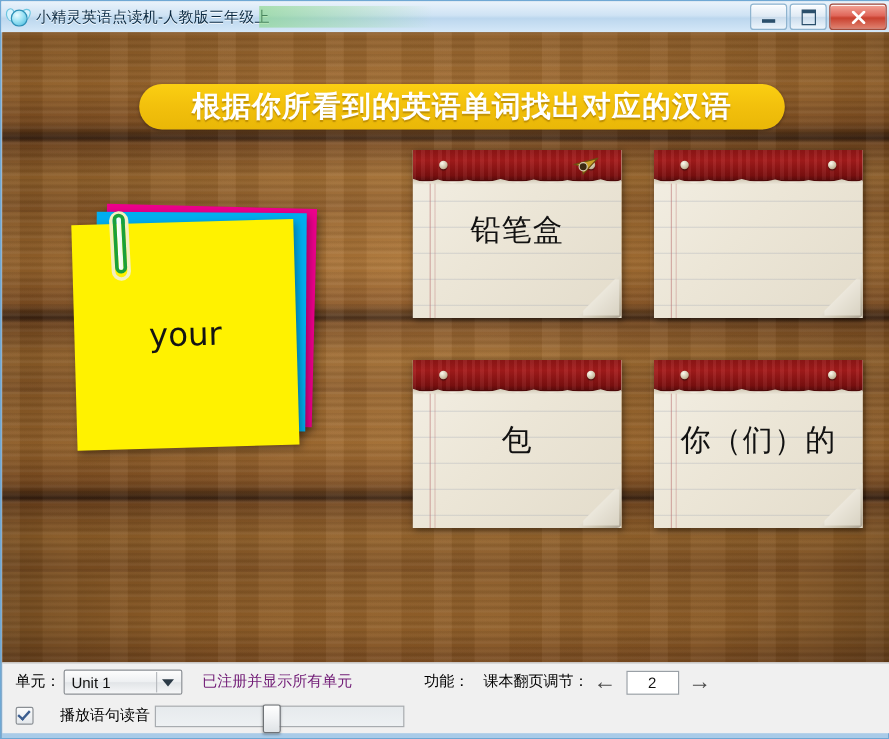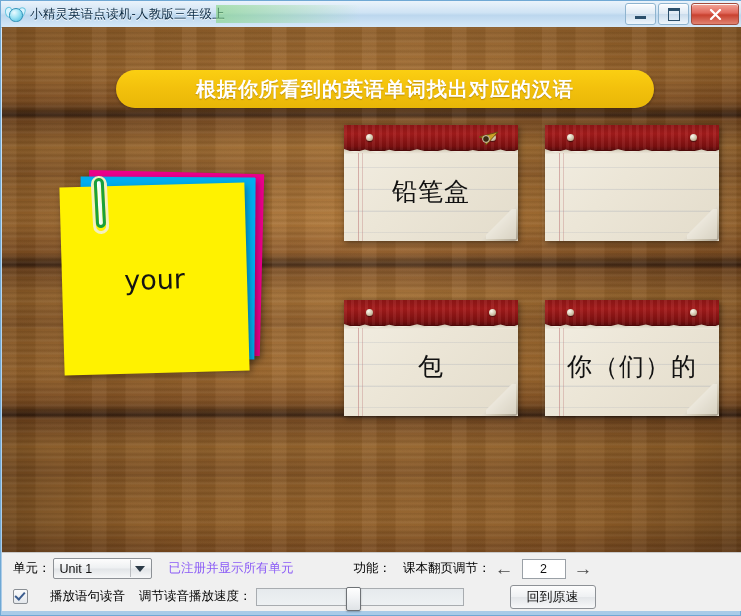--- a/index.html
+++ b/index.html
@@ -86,21 +86,21 @@
   }
 
   
   .banner{
     position:absolute;left:114px;top:43px;width:538px;height:38px;border-radius:19px;
     background:linear-gradient(180deg,#fbcf12 0%,#f2c00c 50%,#e9b707 100%);
     display:flex;align-items:center;justify-content:center;z-index:6;
     box-shadow:0 1px 3px rgba(0,0,0,.35);
   }
   .banner-text{
-    font-size:20px;color:#ffffff;font-weight:600;letter-spacing:1px;
+    font-size:24px;color:#ffffff;font-weight:600;letter-spacing:1px;
     text-shadow:0 1px 1px rgba(150,105,0,.55);white-space:nowrap;
   }
 
   
   .notes{position:absolute;left:60px;top:145px;width:215px;height:205px;z-index:5;}
   .note{position:absolute;box-shadow:2px 3px 7px rgba(0,0,0,.35);}
   .note.magenta{left:25px;top:0px;width:175px;height:182px;background:#ec008c;transform:rotate(1.4deg);}
   .note.cyan{left:18px;top:5px;width:175px;height:182px;background:#00aeef;transform:rotate(0.4deg);}
   .note.yellow{
     left:0px;top:13px;width:185px;height:188px;background:#fff200;transform:rotate(-1.6deg);
@@ -113,21 +113,21 @@
     border:3px solid #f4f0c0;border-radius:8px;box-sizing:border-box;
   }
   .clip .inner{
     position:absolute;left:3px;top:2px;width:10px;height:50px;
     border:3px solid #19a03a;border-radius:6px;box-sizing:border-box;
     background:linear-gradient(90deg,#ffffff 0%,#eafbe9 100%);
   }
 
   
   .card{
-    position:absolute;width:174px;height:116px;z-index:5;
+    position:absolute;width:174px;height:140px;z-index:5;
     background:
       repeating-linear-gradient(180deg,
         rgba(0,0,0,0) 0px, rgba(0,0,0,0) 20px,
         rgba(140,150,170,.22) 21px, rgba(140,150,170,.22) 21.7px),
       linear-gradient(135deg,#f3efe4 0%,#ece6d7 45%,#e3dccb 100%);
     box-shadow:1px 2px 6px rgba(0,0,0,.45);
     overflow:hidden;
   }
   .card .head{
     position:absolute;left:0;top:0;width:100%;height:25px;
@@ -196,21 +196,21 @@
     position:relative;height:21px;border:1px solid #8d9196;border-radius:2px;
     background:linear-gradient(180deg,#fdfdfd 0%,#eef0f2 48%,#e2e5e8 52%,#f6f7f8 100%);
     display:flex;align-items:center;box-sizing:border-box;
   }
   .combo .val{padding-left:6px;font-size:12.5px;color:#111;}
   .combo .arrow{
     position:absolute;right:6px;top:7px;width:0;height:0;
     border-left:5px solid transparent;border-right:5px solid transparent;border-top:6px solid #2b3a47;
   }
   .combo .sep{position:absolute;right:20px;top:1px;bottom:1px;width:1px;background:#b9bcc0;}
-  .redtext{color:#8b5cf6;white-space:nowrap;}
+  .redtext{color:#701a75;white-space:nowrap;}
   .cb{display:flex;align-items:center;gap:22px;white-space:nowrap;}
   .cbox{
     width:13px;height:13px;border:1px solid #8a8f94;border-radius:2px;
     background:linear-gradient(180deg,#fafbfc,#e4e8ec);
     position:relative;flex:0 0 auto;
   }
   .cbox:after{
     content:"";position:absolute;left:3px;top:0px;width:4px;height:8px;
     border:solid #3b5d8f;border-width:0 2px 2px 0;transform:rotate(42deg);
   }
@@ -359,20 +359,18 @@
       <span class="spin-arrow" style="margin-left:4px;">←</span>
       <div class="numfield" style="margin-left:8px;">2</div>
       <span class="spin-arrow" style="margin-left:8px;">→</span>
     </div>
 
     <div class="row row2">
       <div class="cb" style="margin-left:11px;">
         <span class="cbox"></span>
         <span>播放语句读音</span>
       </div>
-      <span class="lbl" style="margin-left:14px;">调节读音播放速度：</span>
       <div class="slider" style="margin-left:4px;">
         <div class="thumb" style="left:89px;"></div>
       </div>
-      <div class="btn" style="margin-left:46px;">回到原速</div>
     </div>
   </div>
 </div>
 
 </body></html>

